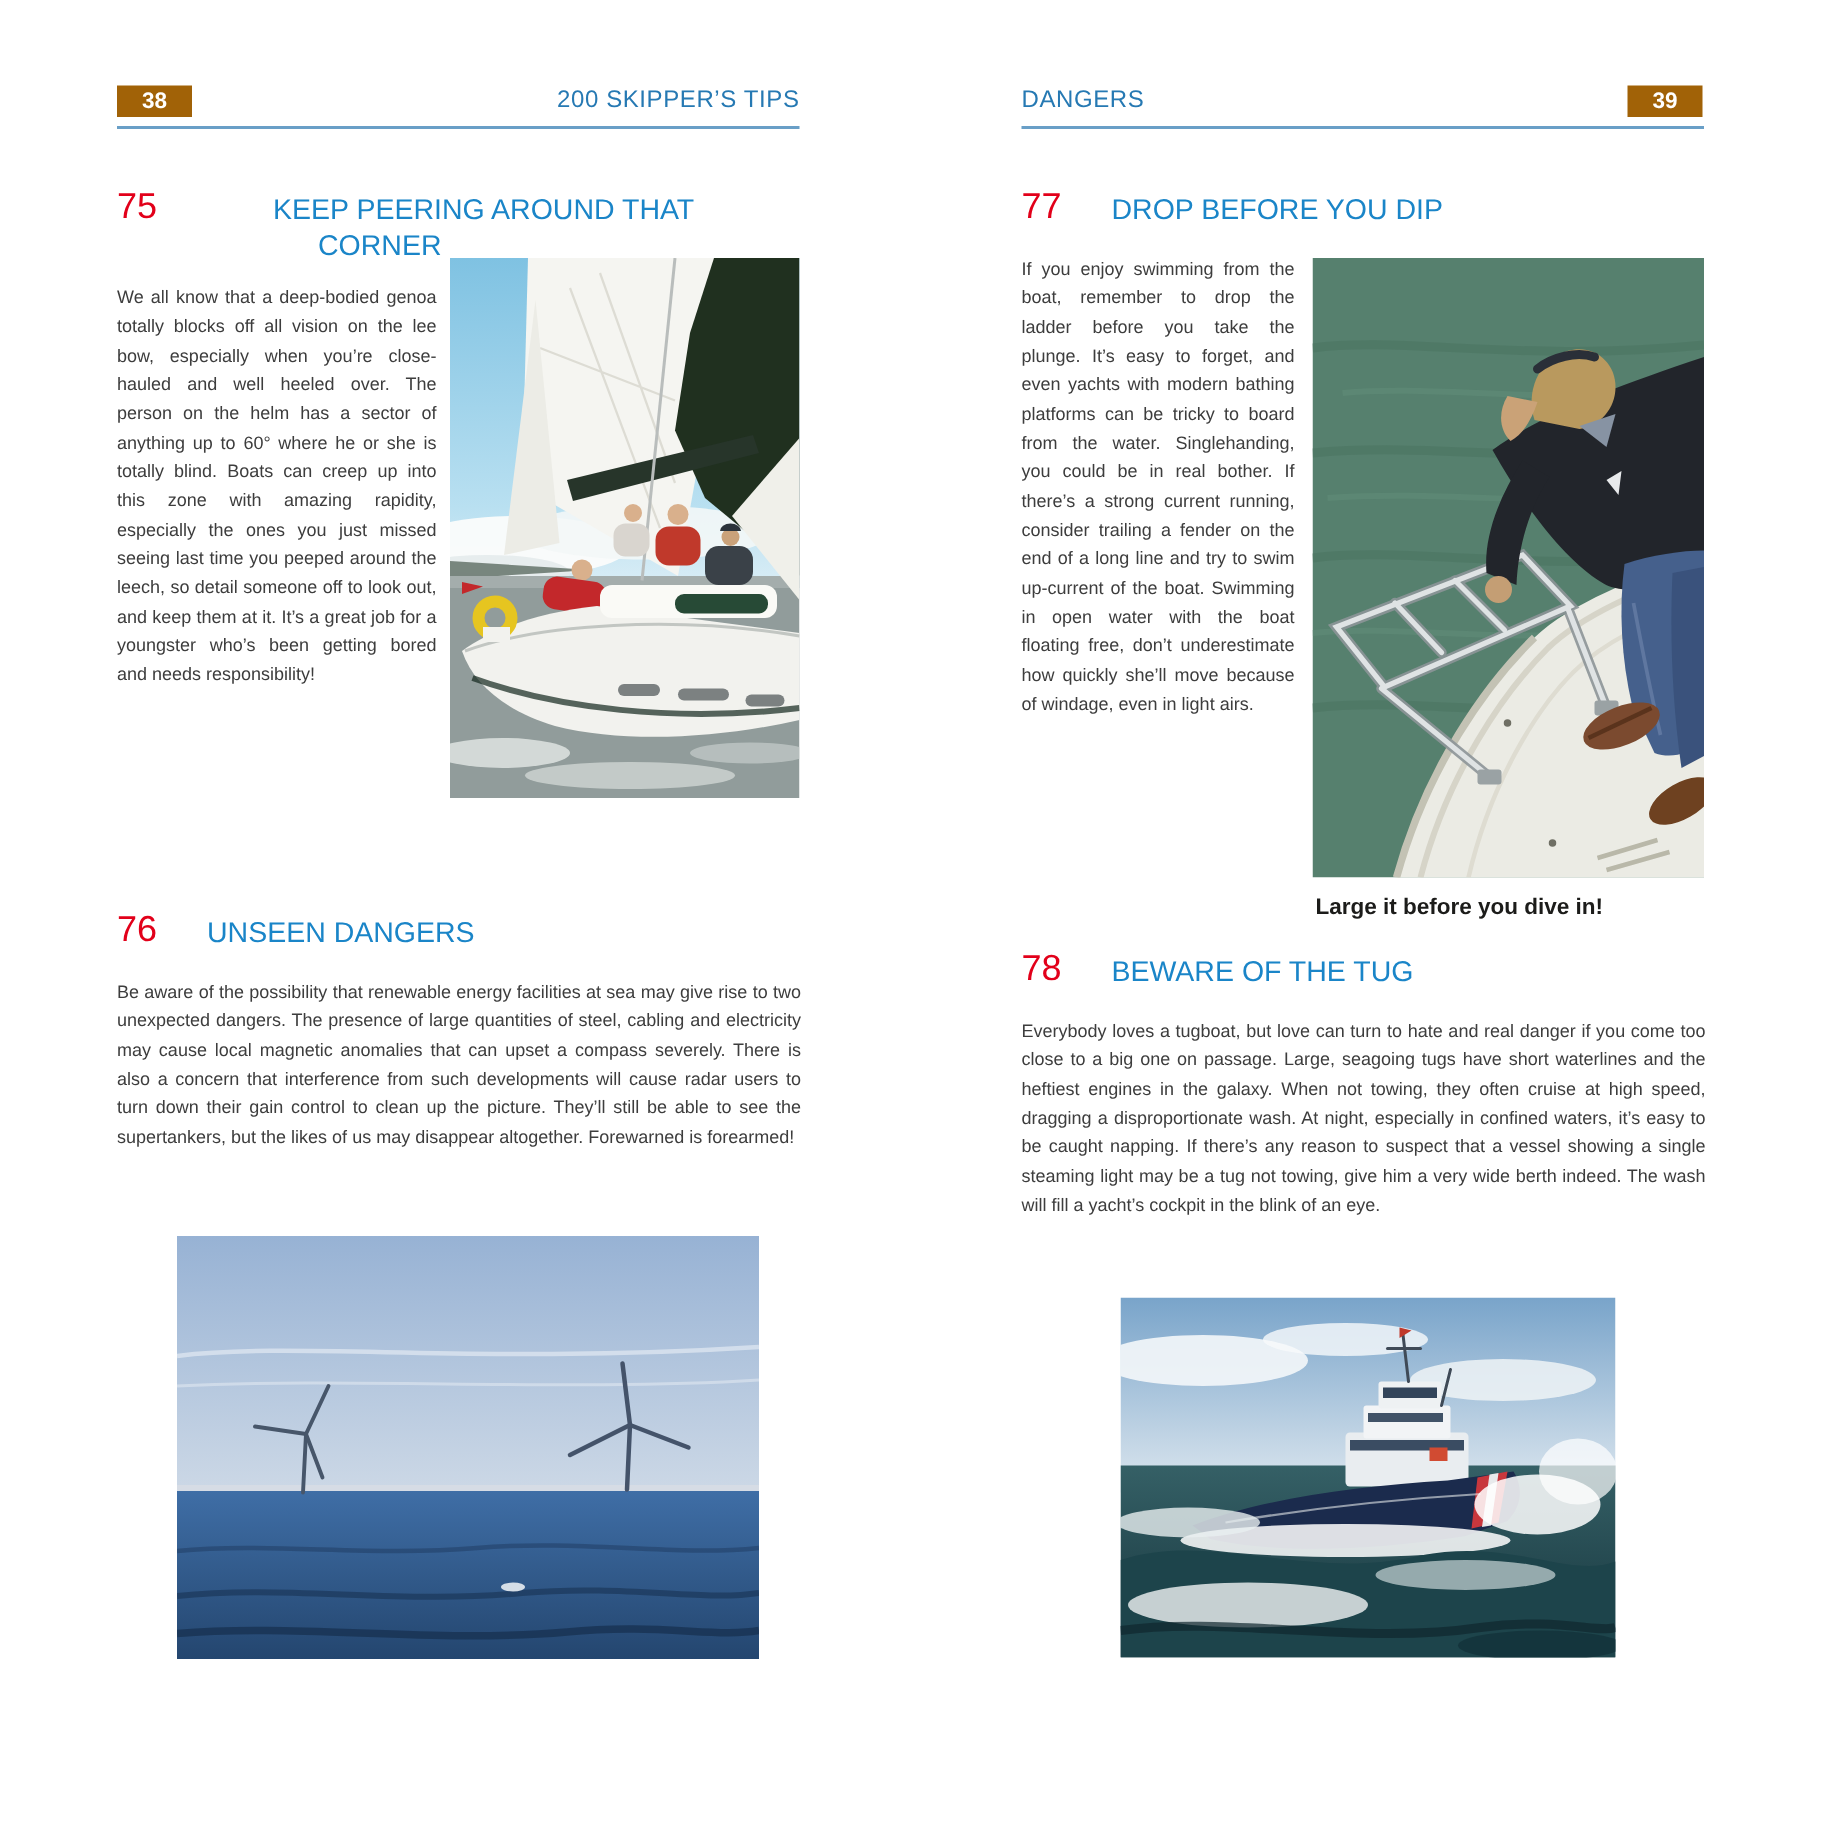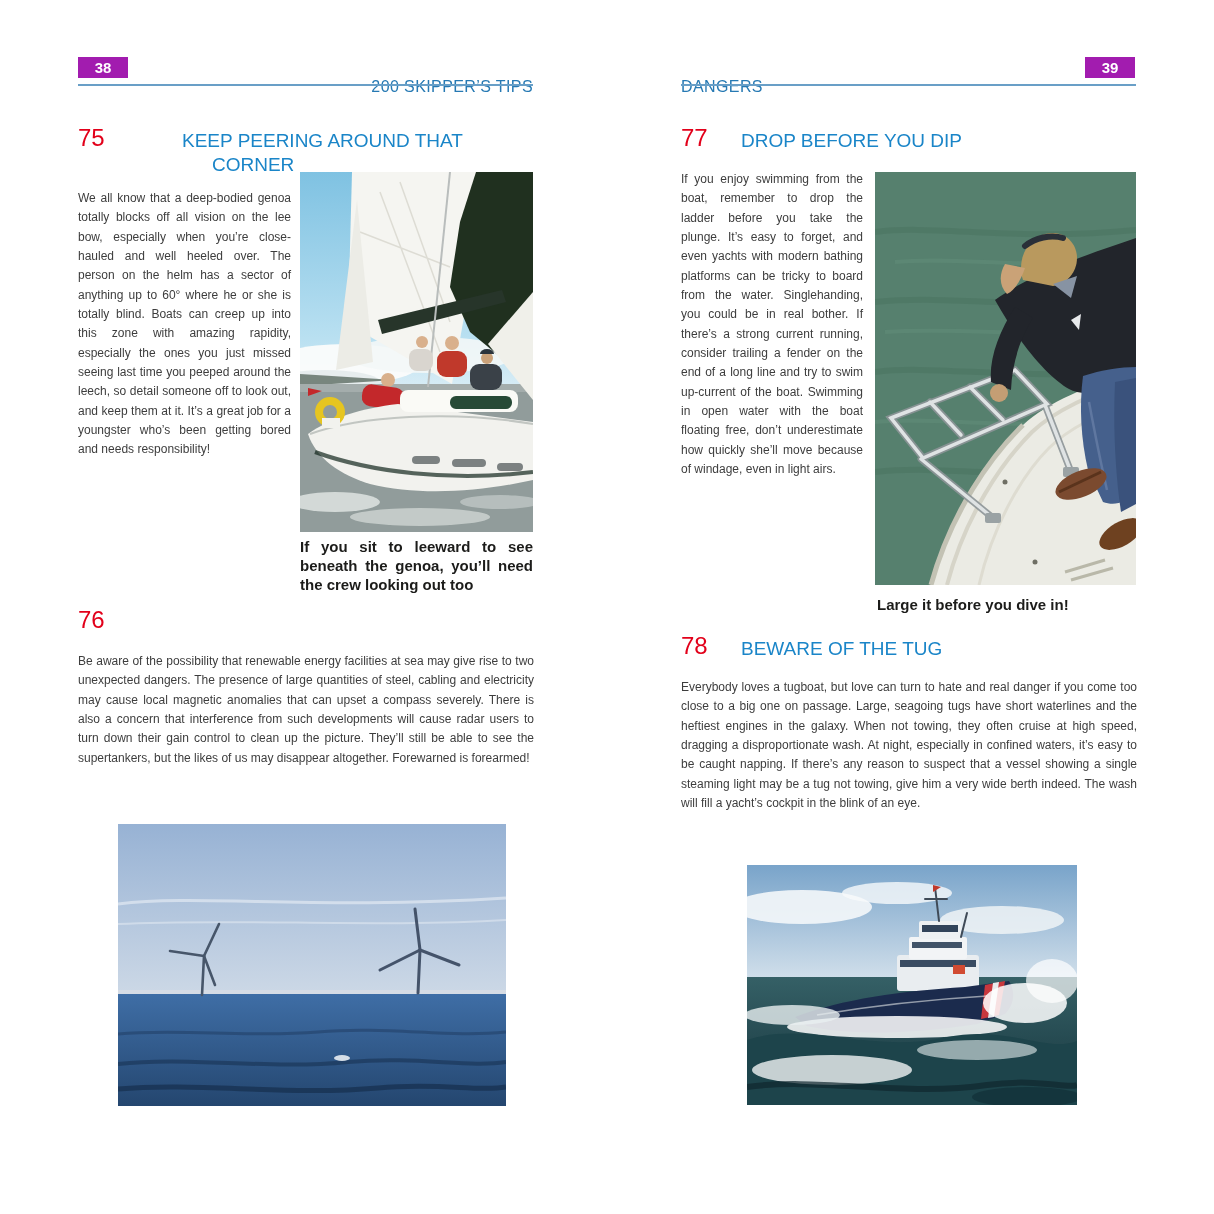--- a/index.html
+++ b/index.html
@@ -1,21 +1,21 @@
 <!DOCTYPE html>
 <html><head>
 <meta charset="utf-8">
 <style>
   html,body{margin:0;padding:0;background:#ffffff;}
   #canvas{position:relative;width:1214px;height:1214px;background:#ffffff;overflow:hidden;
           font-family:"Liberation Sans",sans-serif;color:#3d3d3d;}
   .abs{position:absolute;}
-  .badge{background:#a21caf;color:#ffffff;font-weight:bold;font-size:15px;
+  .badge{background:#a16207;color:#ffffff;font-weight:bold;font-size:15px;
          width:50px;height:21px;display:flex;align-items:center;justify-content:center;}
-  .runhead{color:#2679b3;font-size:16px;letter-spacing:0.4px;margin-top:20px;}
+  .runhead{color:#2679b3;font-size:16px;letter-spacing:0.4px;}
   .rule{height:2px;background:#699fc7;}
   .tipnum{color:#e2001a;font-size:24px;line-height:28px;}
   .tiptitle{color:#1a85c8;font-size:19px;line-height:24px;}
   .hang{padding-left:30px;text-indent:-30px;margin-left:44px;}
   .bodytxt{font-size:12px;line-height:19.35px;text-align:justify;color:#3d3d3d;}
   .caption{font-size:15px;line-height:19px;font-weight:bold;color:#1c1c1a;}
   .photo{display:block;}
   svg{display:block;}
 </style>
 </head>
@@ -79,23 +79,23 @@
       <circle cx="30" cy="240" r="11" fill="none" stroke="#e6c520" stroke-width="8"></circle>
       <rect x="22" y="246" width="18" height="10" fill="#f2f2ee"></rect>
       <polygon points="8,216 22,219 8,224" fill="#c3282b"></polygon>
 
       <ellipse cx="35" cy="330" rx="45" ry="10" fill="#e3e8e6" opacity="0.8"></ellipse>
       <ellipse cx="120" cy="345" rx="70" ry="9" fill="#d8dedc" opacity="0.7"></ellipse>
       <ellipse cx="200" cy="330" rx="40" ry="7" fill="#cfd6d4" opacity="0.6"></ellipse>
     </svg>
   </div>
 
-  <div class="abs caption" style="left:300px;top:537px;width:233px;text-align:justify;">If you sit to leeward to see beneath the genoa, you’ll need the crew looking out too</div>
 
   <div class="abs tipnum" style="left:78px;top:606px;">76</div>
+  <div class="abs tiptitle" style="left:138px;top:611px;width:360px;">UNSEEN DANGERS</div>
 
   <div class="abs bodytxt" style="left:78px;top:652px;width:456px;">Be aware of the possibility that renewable energy facilities at sea may give rise to two unexpected dangers. The presence of large quantities of steel, cabling and electricity may cause local magnetic anomalies that can upset a compass severely. There is also a concern that interference from such developments will cause radar users to turn down their gain control to clean up the picture. They’ll still be able to see the supertankers, but the likes of us may disappear altogether. Forewarned is forearmed!</div>
 
   <div class="abs photo" style="left:118px;top:824px;width:388px;height:282px;">
     <svg width="388" height="282" viewBox="0 0 388 282">
       <defs>
         <linearGradient id="sky2" x1="0" y1="0" x2="0" y2="1">
           <stop offset="0" stop-color="#97b2d4"></stop>
             <stop offset="1" stop-color="#ccd8e6"></stop>
         </linearGradient>

